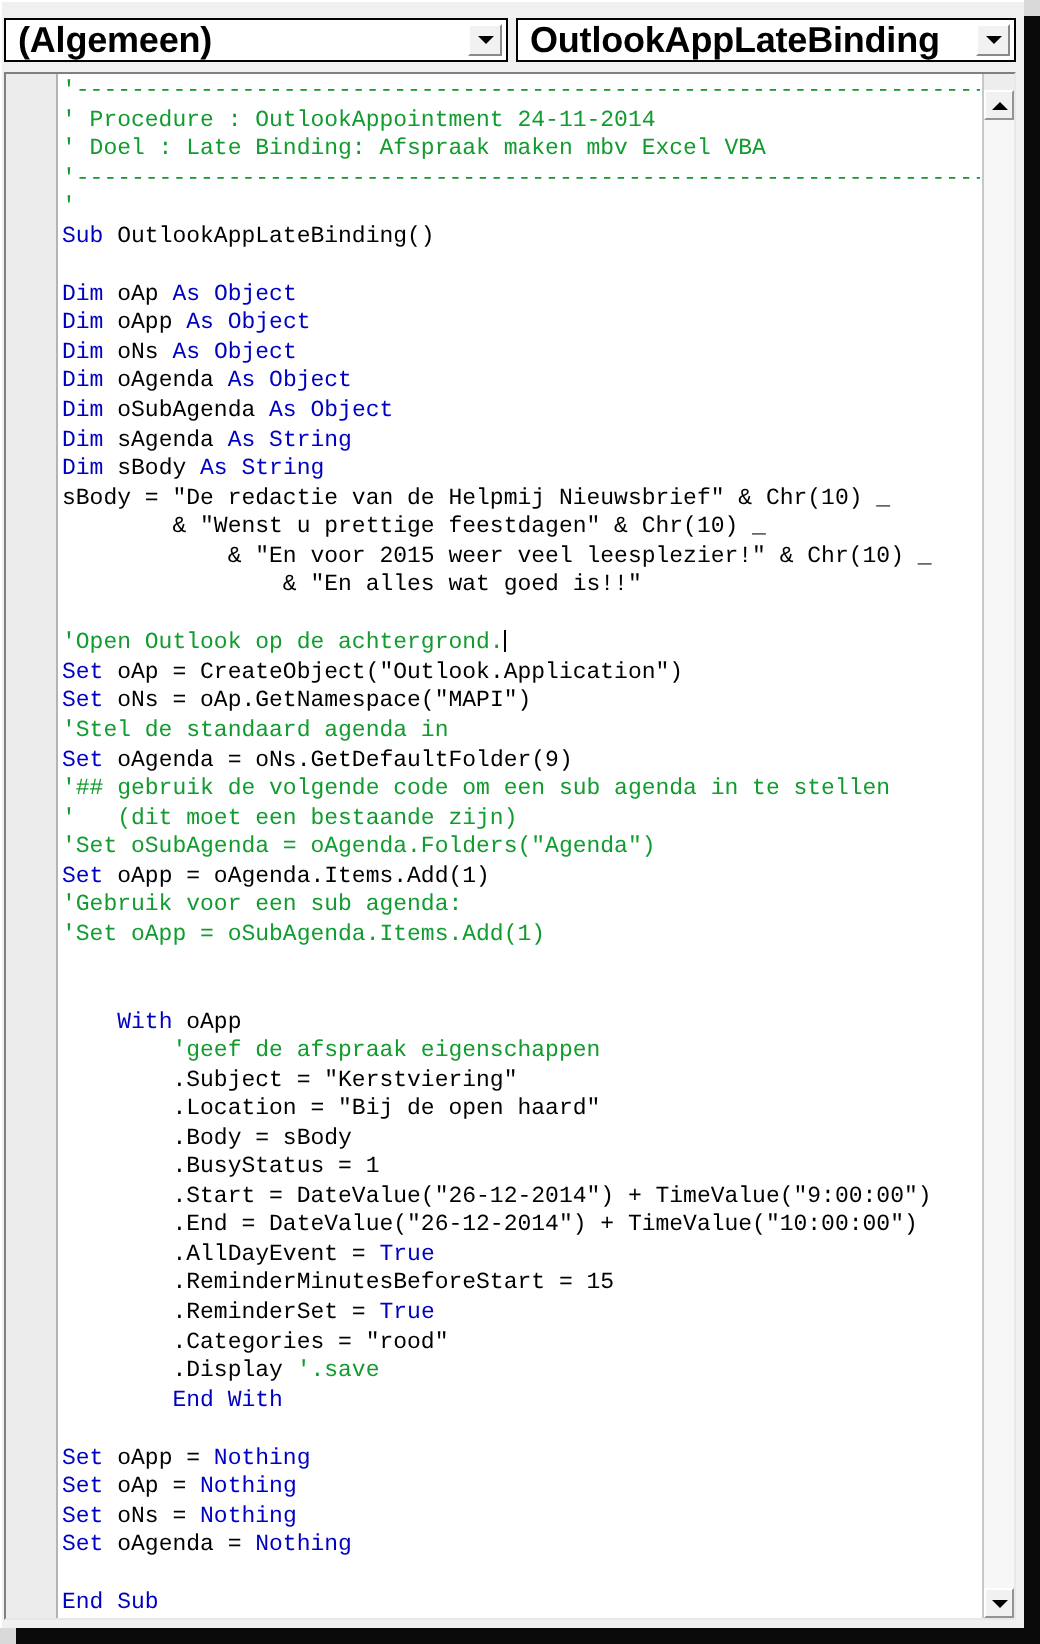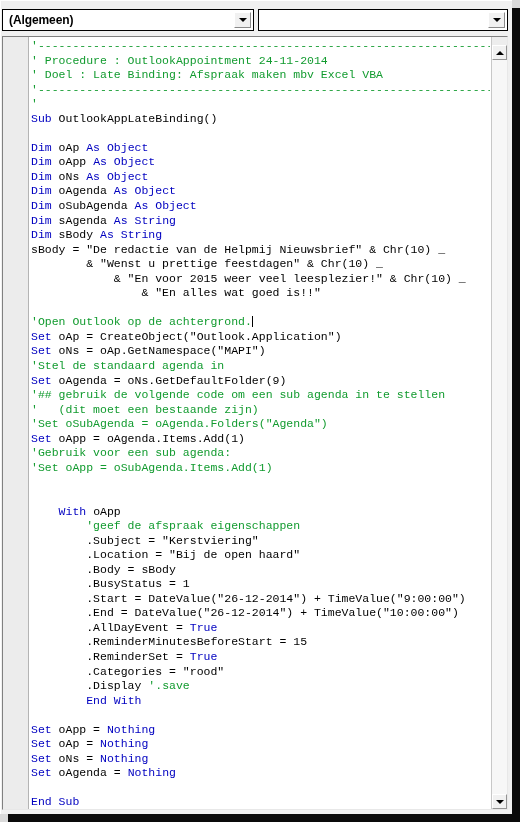--- a/index.html
+++ b/index.html
@@ -79,21 +79,21 @@
     border: 1px solid #000000;
     box-sizing: border-box;
     display: flex;
     align-items: center;
     overflow: hidden;
   }
   .combo-left { width: 252px; }
   .combo-right { width: 250px; }
   .combo-text {
     font-family: "Liberation Sans", sans-serif;
-    font-size: 12px;
+    font-size: 18px;
     font-weight: bold;
     color: #000000;
     padding-left: 6px;
     white-space: nowrap;
     line-height: 20px;
     letter-spacing: -0.1px;
   }
   .combo-btn {
     position: absolute;
     right: 2px;
@@ -233,20 +233,21 @@
   <div class="dropdown-row">
 
     <div class="combo combo-left">
       <span class="combo-text">(Algemeen)</span>
       <span class="combo-btn">
         <span class="arrow"></span>
       </span>
     </div>
 
     <div class="combo combo-right">
+      <span class="combo-text">OutlookAppLateBinding</span>
       <span class="combo-btn">
         <span class="arrow"></span>
       </span>
     </div>
 
   </div>
 
   <div class="code-pane">
 
     <div class="margin-indicator"></div>

